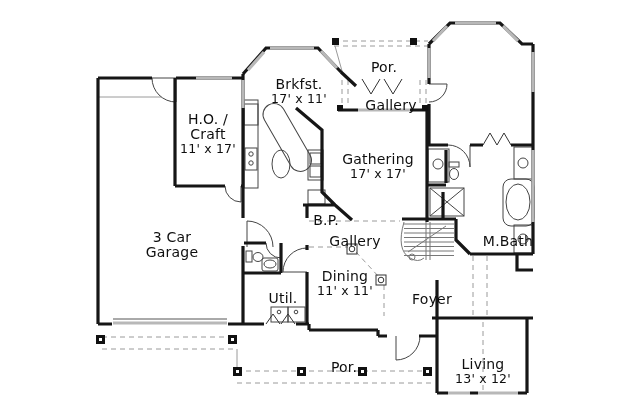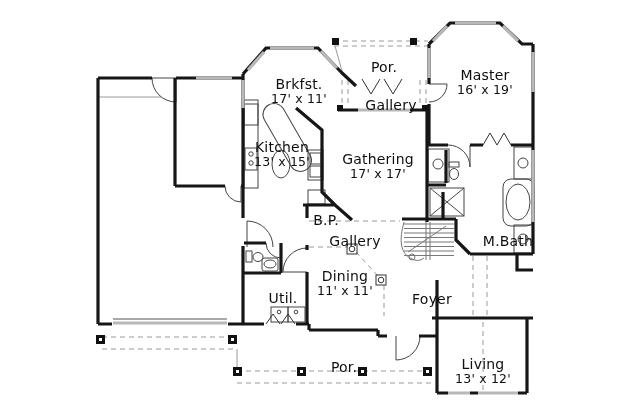--- a/index.html
+++ b/index.html
@@ -170,37 +170,38 @@
       </g>
       <g stroke="#333" stroke-width="1" fill="none">
         <rect x="347" y="244" width="10" height="10"></rect>
           <circle cx="352" cy="249" r="2.8"></circle>
         <rect x="376" y="275" width="10" height="10"></rect>
           <circle cx="381" cy="280" r="2.8"></circle>
       </g>
     </g>
   </svg>
 
+  <div class="room-label" style="left:172px;top:238px">
+    <span class="r-name">3 Car
+Garage</span>
+  </div>
+  <div class="room-label" style="left:208px;top:134px">
+    <span class="r-name">H.O. /
+Craft</span>
+    <span class="r-dims">11' x 17'</span>
+  </div>
   <div class="room-label" style="left:299px;top:92px">
     <span class="r-name">Brkfst.</span>
     <span class="r-dims">17' x 11'</span>
   </div>
-  <div class="room-label" style="left:282px;top:155px">
-    <span class="r-name">Kitchen</span>
-    <span class="r-dims">13' x 15'</span>
-  </div>
   <div class="room-label" style="left:384px;top:60px">
     <span class="r-name">Por.</span>
   </div>
   <div class="room-label" style="left:391px;top:98px">
     <span class="r-name">Gallery</span>
-  </div>
-  <div class="room-label" style="left:485px;top:83px">
-    <span class="r-name">Master</span>
-    <span class="r-dims">16' x 19'</span>
   </div>
   <div class="room-label" style="left:378px;top:167px">
     <span class="r-name">Gathering</span>
     <span class="r-dims">17' x 17'</span>
   </div>
   <div class="room-label" style="left:326px;top:213px">
     <span class="r-name">B.P.</span>
   </div>
   <div class="room-label" style="left:355px;top:234px">
     <span class="r-name">Gallery</span>

